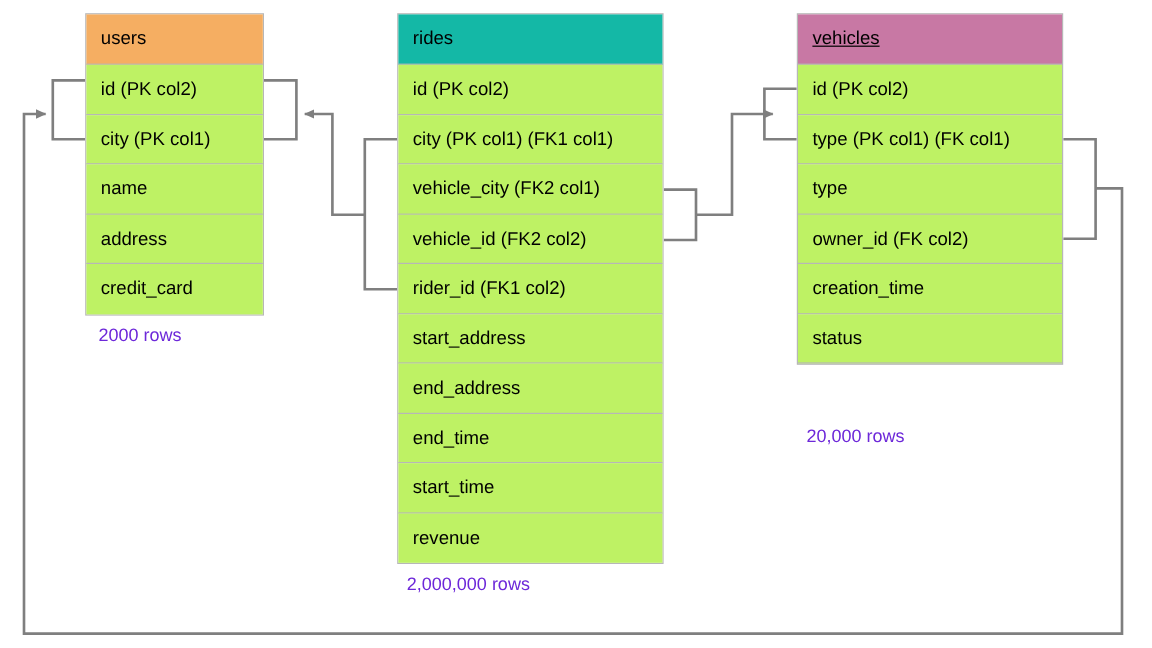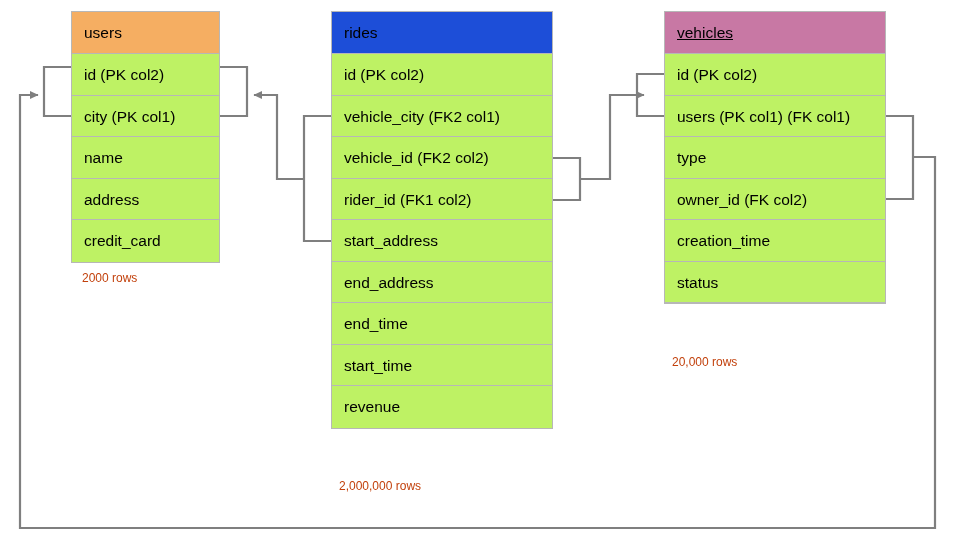--- a/index.html
+++ b/index.html
@@ -55,22 +55,22 @@
     border-bottom: 1px solid #b7b7b7;
     background: #bef264;
     overflow: hidden;
     white-space: nowrap;
   }
   .tbl-row.last {
     border-bottom: none;
   }
   .rowcount {
     position: absolute;
-    font-size: 12px;
-    color: #c2410c;
+    font-size: 15px;
+    color: #6d28d9;
     white-space: nowrap;
   }
 </style>
 </head>
 <body>
 
 <div id="canvas">
 
   <svg id="wires" viewBox="0 0 960 540" width="960" height="540">
     <defs>
@@ -107,41 +107,42 @@
     </div>
     <div class="tbl-row">id (PK col2)</div>
     <div class="tbl-row">city (PK col1)</div>
     <div class="tbl-row">name</div>
     <div class="tbl-row">address</div>
     <div class="tbl-row last">credit_card</div>
   </div>
   <div class="rowcount" style="left:82px; top:271px;">2000 rows</div>
 
   <div class="table-box" style="left:331px; top:11px; width:222px;">
-    <div class="tbl-header" style="background:#1d4ed8;">
+    <div class="tbl-header" style="background:#14b8a6;">
       <span>rides</span>
     </div>
     <div class="tbl-row">id (PK col2)</div>
+    <div class="tbl-row">city (PK col1) (FK1 col1)</div>
     <div class="tbl-row">vehicle_city (FK2 col1)</div>
     <div class="tbl-row">vehicle_id (FK2 col2)</div>
     <div class="tbl-row">rider_id (FK1 col2)</div>
     <div class="tbl-row">start_address</div>
     <div class="tbl-row">end_address</div>
     <div class="tbl-row">end_time</div>
     <div class="tbl-row">start_time</div>
     <div class="tbl-row last">revenue</div>
   </div>
   <div class="rowcount" style="left:339px; top:479px;">2,000,000 rows</div>
 
   <div class="table-box" style="left:664px; top:11px; width:222px;">
     <div class="tbl-header" style="background:#c878a4;text-decoration:underline;">
       <span>vehicles</span>
     </div>
     <div class="tbl-row">id (PK col2)</div>
-    <div class="tbl-row">users (PK col1) (FK col1)</div>
+    <div class="tbl-row">type (PK col1) (FK col1)</div>
     <div class="tbl-row">type</div>
     <div class="tbl-row">owner_id (FK col2)</div>
     <div class="tbl-row">creation_time</div>
     <div class="tbl-row">status</div>
   </div>
   <div class="rowcount" style="left:672px; top:355px;">20,000 rows</div>
 
 </div>
 
 </body></html>

